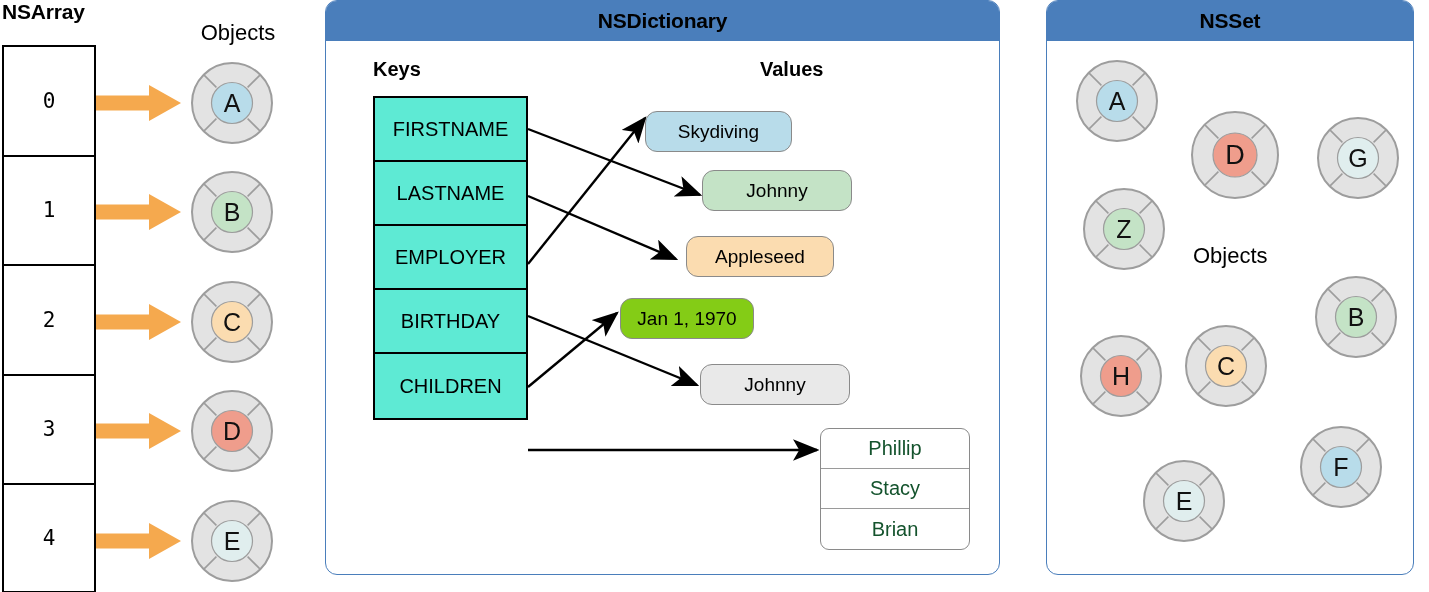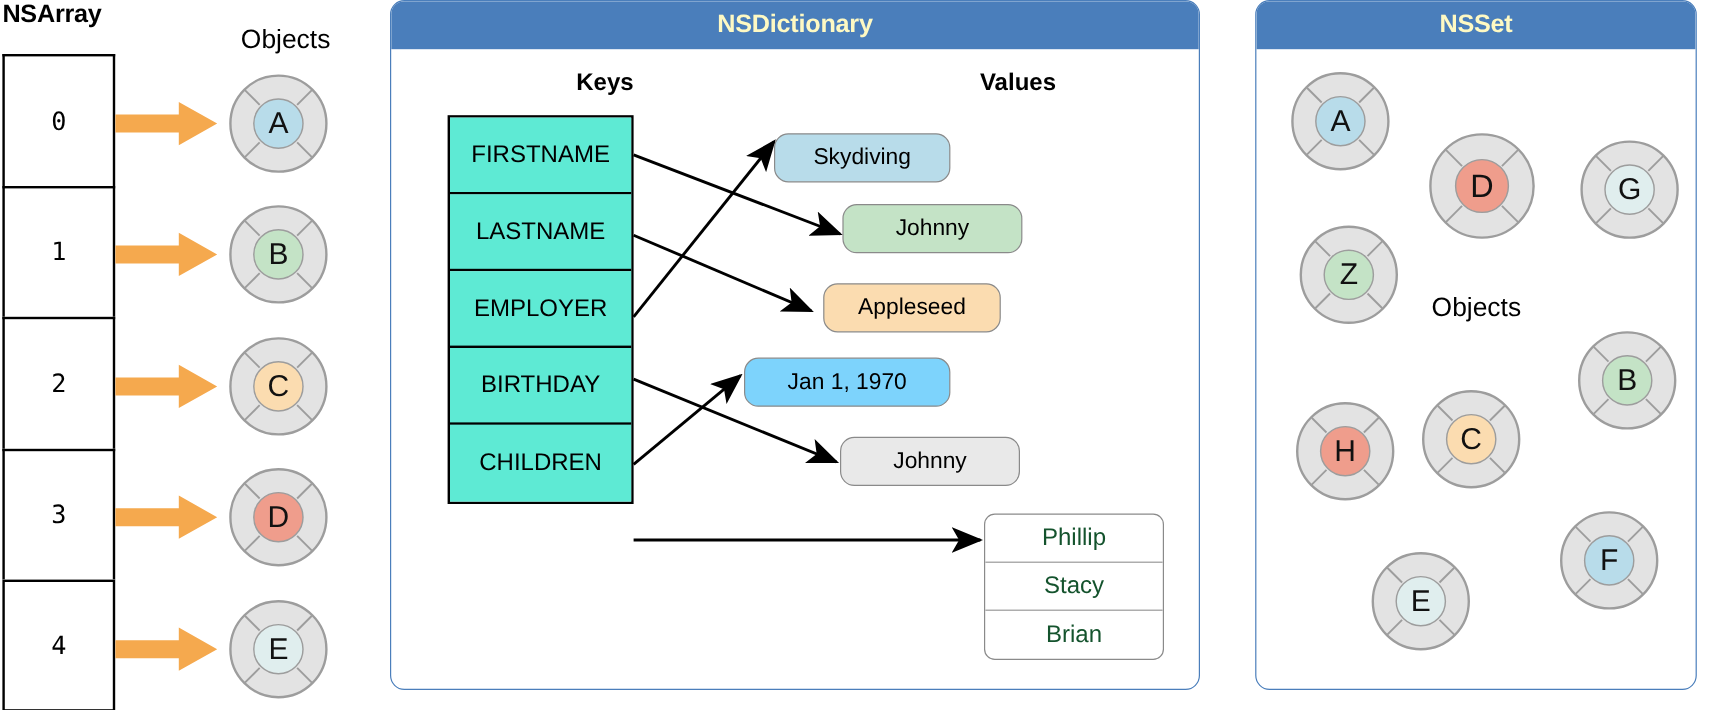--- a/index.html
+++ b/index.html
@@ -39,27 +39,27 @@
     font-size:21px;color:#000;
   }
 
   
   .panel{
     position:absolute;box-sizing:border-box;
     border:1.5px solid #4a7ebb;border-radius:12px;background:#fff;
     overflow:hidden;
   }
   .panel-head{
-    height:40px;background:#4a7ebb;color:#fef9c3;
+    height:40px;background:#4a7ebb;color:#000000;
     display:flex;align-items:center;justify-content:center;
     font-size:21px;font-weight:bold;letter-spacing:-0.2px;
   }
 
   
-  .col-head{position:absolute;font-size:20px;font-weight:bold;text-align:right;}
+  .col-head{position:absolute;font-size:20px;font-weight:bold;text-align:left;}
   .keytable{position:absolute;left:373px;top:96px;width:155px;
             border:2.5px solid #000;box-sizing:border-box;background:#fff;}
   .keyrow{
     height:64px;border-bottom:2.5px solid #000;box-sizing:border-box;
     display:flex;align-items:center;justify-content:center;
     font-size:20px;color:#000;background:#5eead4;
   }
   .keyrow:last-child{border-bottom:0;}
 
   .valbox{
@@ -195,21 +195,21 @@
     <div class="keyrow">FIRSTNAME</div>
     <div class="keyrow">LASTNAME</div>
     <div class="keyrow">EMPLOYER</div>
     <div class="keyrow">BIRTHDAY</div>
     <div class="keyrow">CHILDREN</div>
   </div>
 <div id="value-boxes">
     <div class="valbox" style="left: 645px; top: 111px; width: 147px; background: rgb(184, 220, 234);">Skydiving</div>
     <div class="valbox" style="left: 702px; top: 170px; width: 150px; background: rgb(196, 227, 198);">Johnny</div>
     <div class="valbox" style="left: 686px; top: 236px; width: 148px; background: rgb(251, 220, 176);">Appleseed</div>
-    <div class="valbox" style="left: 620px; top: 298px; width: 172px; background: #7dd3fc;">Jan 1, 1970</div>
+    <div class="valbox" style="left: 620px; top: 298px; width: 134px; background: #84cc16;">Jan 1, 1970</div>
     <div class="valbox" style="left: 700px; top: 364px; width: 150px; background: rgb(233, 233, 233);">Johnny</div>
   </div>
 
 <div class="childbox" id="children-box">
     <div class="childrow">Phillip</div>
     <div class="childrow">Stacy</div>
     <div class="childrow">Brian</div>
   </div>
 
 <svg id="dict-lines" width="1429" height="592">

